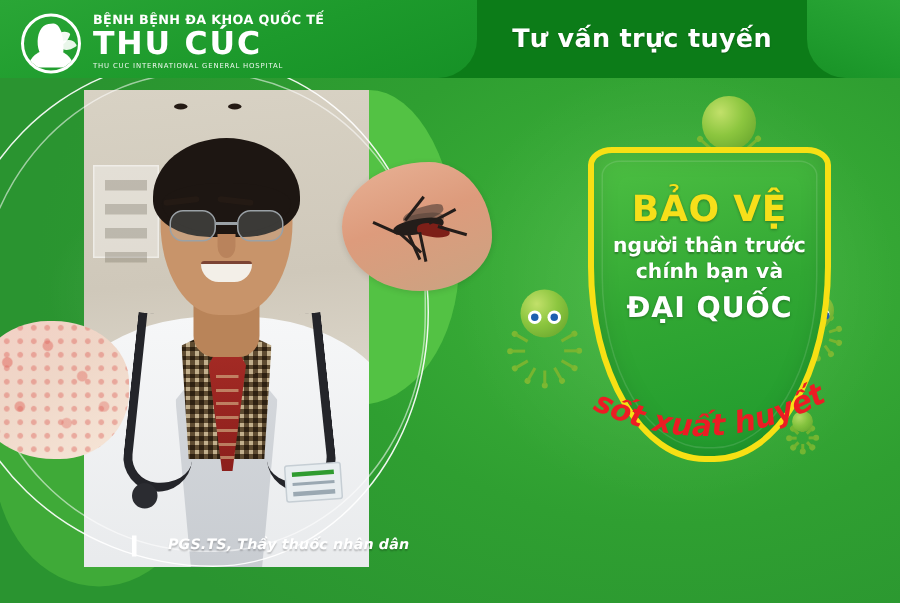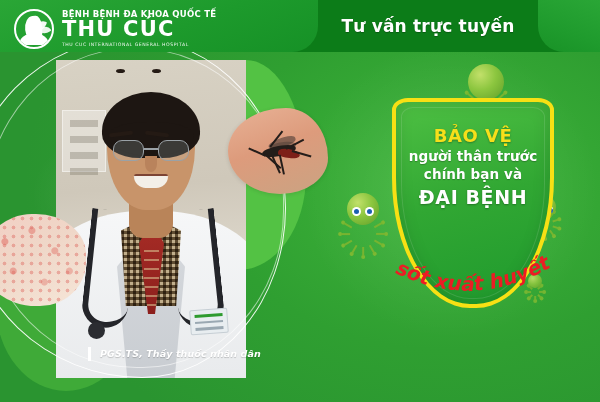--- a/index.html
+++ b/index.html
@@ -266,22 +266,22 @@
   .blob-rash .speck {
     position:absolute; inset:0;
     background-image:
       radial-gradient(circle, rgba(222,104,96,.5) 0 1.6px, transparent 2.2px);
     background-size:9px 9px;
     opacity:.9;
   }
 
   
   .caption {
-    position:absolute; left:88px; top:347px; z-index:8;
-    padding-left:9px; border-left:3px solid #ffffff;
+    position:absolute; left:88px; top:357px; z-index:8;
+    padding-left:21px; border-left:3px solid #ffffff;
     color:#ffffff; font-style:italic; font-weight:bold;
     font-size:9.5px; line-height:1.5; letter-spacing:.1px;
     text-shadow:0 1px 1px rgba(0,0,0,.2);
   }
 
   
   .shield-area { position:absolute; left:352px; top:58px; width:240px; height:330px; z-index:4; }
   .shield {
     position:absolute; left:40px; top:40px; width:162px; height:210px;
     background:linear-gradient(165deg,#4ec043 0%,#31a733 48%,#1f9a2d 100%);
@@ -291,21 +291,21 @@
   }
   .shield-inner {
     position:absolute; inset:5px;
     border:1.5px solid rgba(255,255,255,.12);
     border-radius:12px 12px 48% 48% / 10px 10px 60% 60%;
   }
   .shield-txt {
     position:absolute; left:0; right:0; top:22px; text-align:center;
     color:#ffffff; line-height:1.32;
   }
-  .t-bao { font-size:18px; font-weight:bold; color:#f6df1a; letter-spacing:.5px; text-shadow:0 1px 2px rgba(0,0,0,.3); }
+  .t-bao { font-size:24px; font-weight:bold; color:#f6df1a; letter-spacing:.5px; text-shadow:0 1px 2px rgba(0,0,0,.3); }
   .t-m   { font-size:13.5px; font-weight:600; letter-spacing:.1px; text-shadow:0 1px 1px rgba(0,0,0,.25); }
   .t-dai { font-size:19px; font-weight:bold; letter-spacing:.6px; margin-top:2px; text-shadow:0 1px 2px rgba(0,0,0,.3); }
 
   .curve-txt {
     position:absolute; left:28px; top:196px; width:186px; height:56px;
     pointer-events:none;
   }
   .curve-txt svg { overflow:visible; }
   .curve-txt text { fill:#ec1c24; font-family:"DejaVu Sans", sans-serif; font-weight:bold; font-size:20px; font-style:italic; }
 
@@ -523,21 +523,21 @@
       </div>
       <div class="core"></div>
     </div>
 
     <div class="shield">
       <div class="shield-inner"></div>
       <div class="shield-txt">
         <div class="t-bao">BẢO VỆ</div>
         <div class="t-m">người thân trước</div>
         <div class="t-m">chính bạn và</div>
-        <div class="t-dai">ĐẠI BỆNH</div>
+        <div class="t-dai">ĐẠI QUỐC</div>
       </div>
     </div>
 
     <div class="curve-txt">
       <svg width="186" height="56" viewBox="0 0 186 56">
         <defs>
             <path id="arc" d="M 6,14 Q 93,62 180,8"></path>
           </defs>
         <text>
           <textPath href="#arc" startOffset="50%" text-anchor="middle" id="curvedLabel">sốt xuất huyết</textPath>

